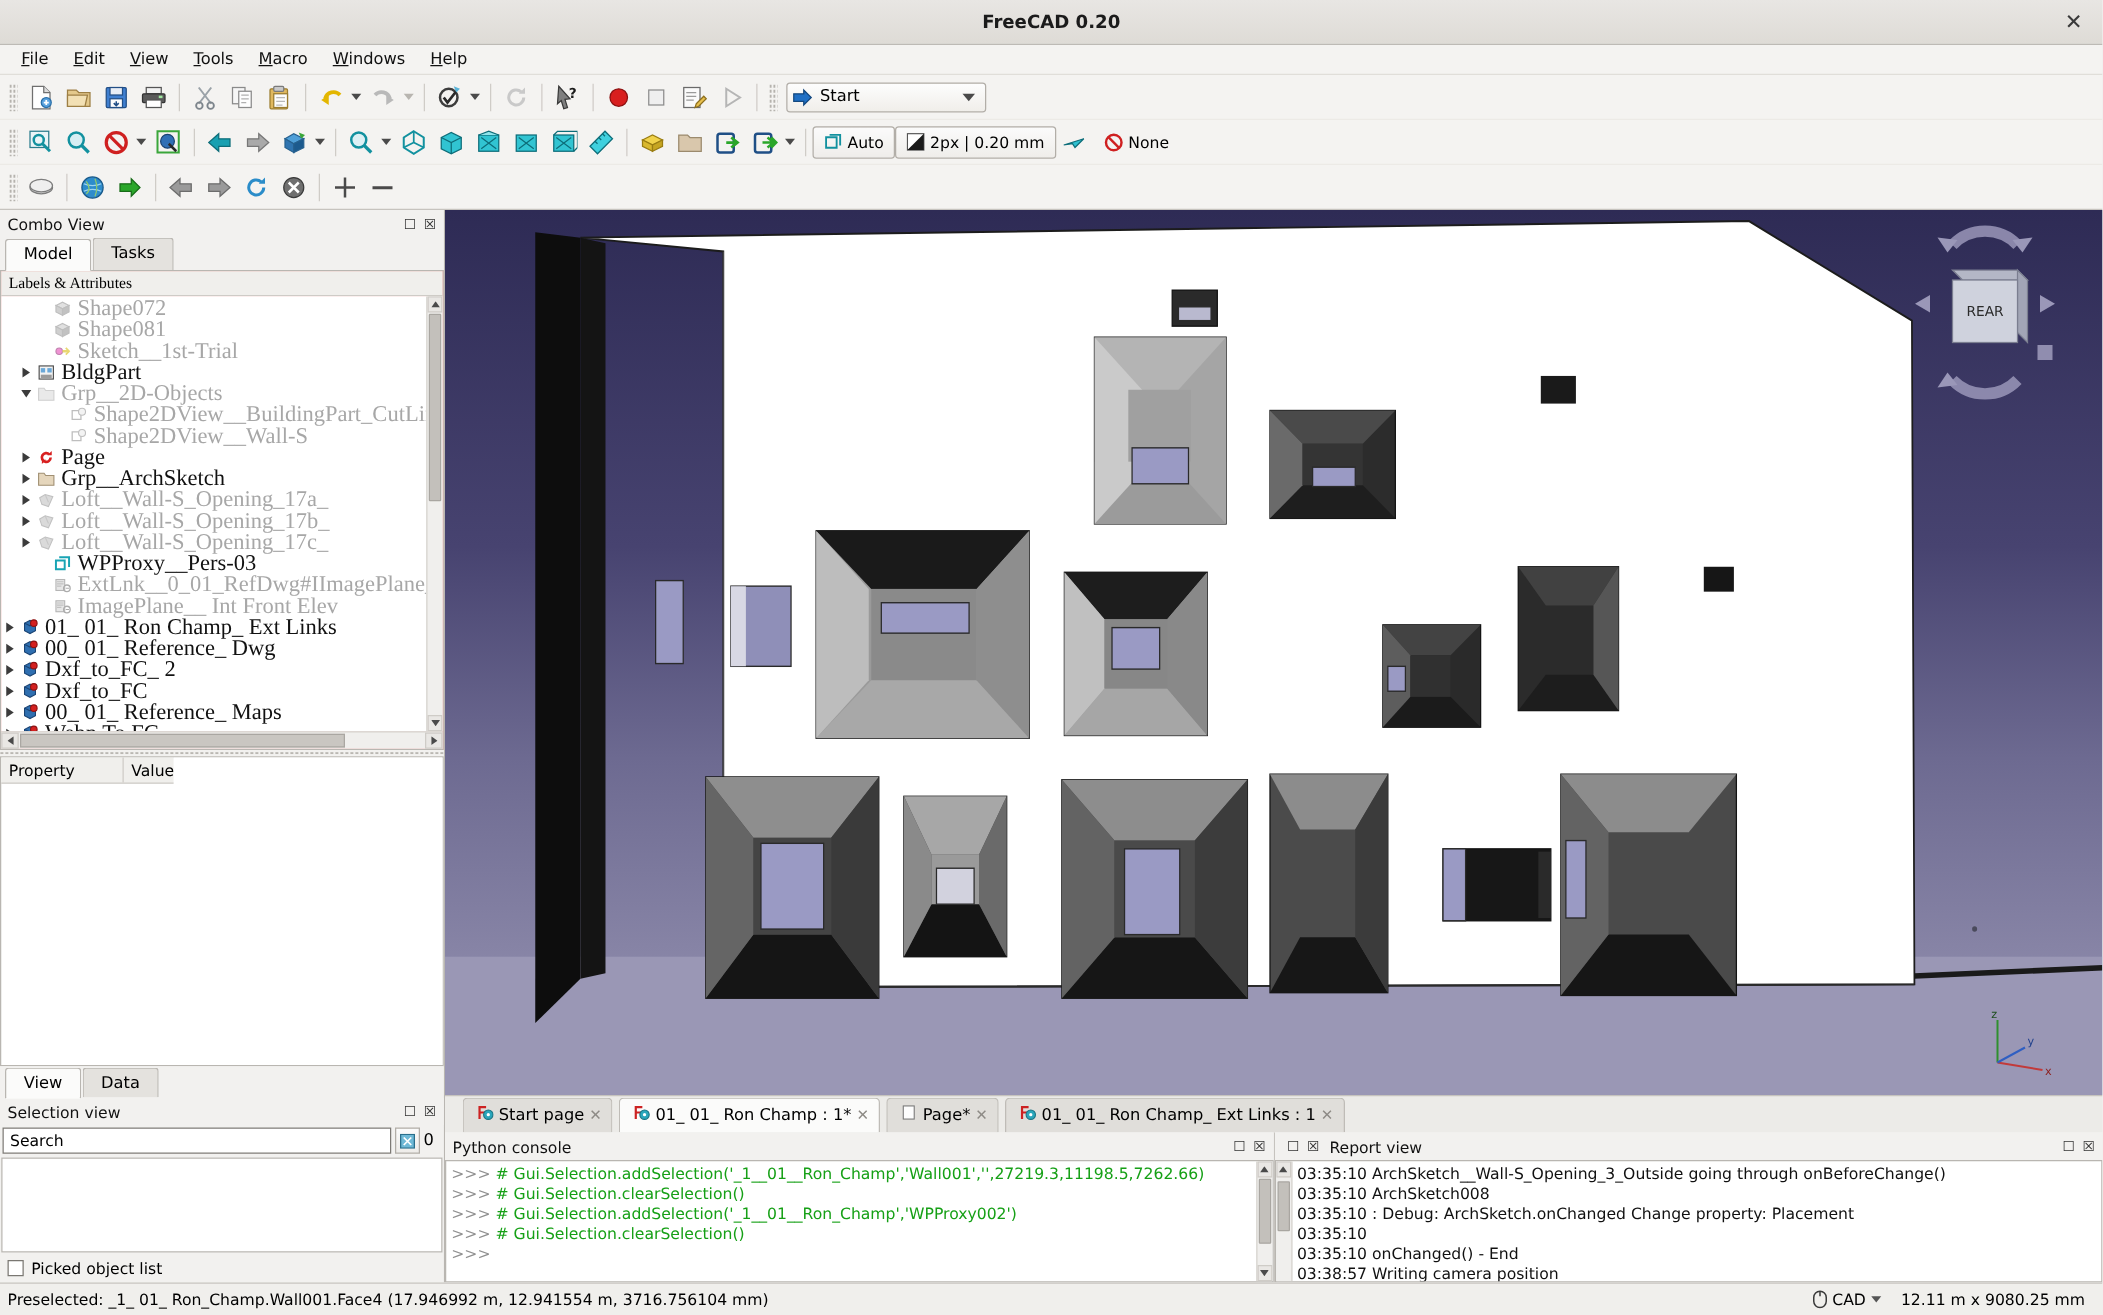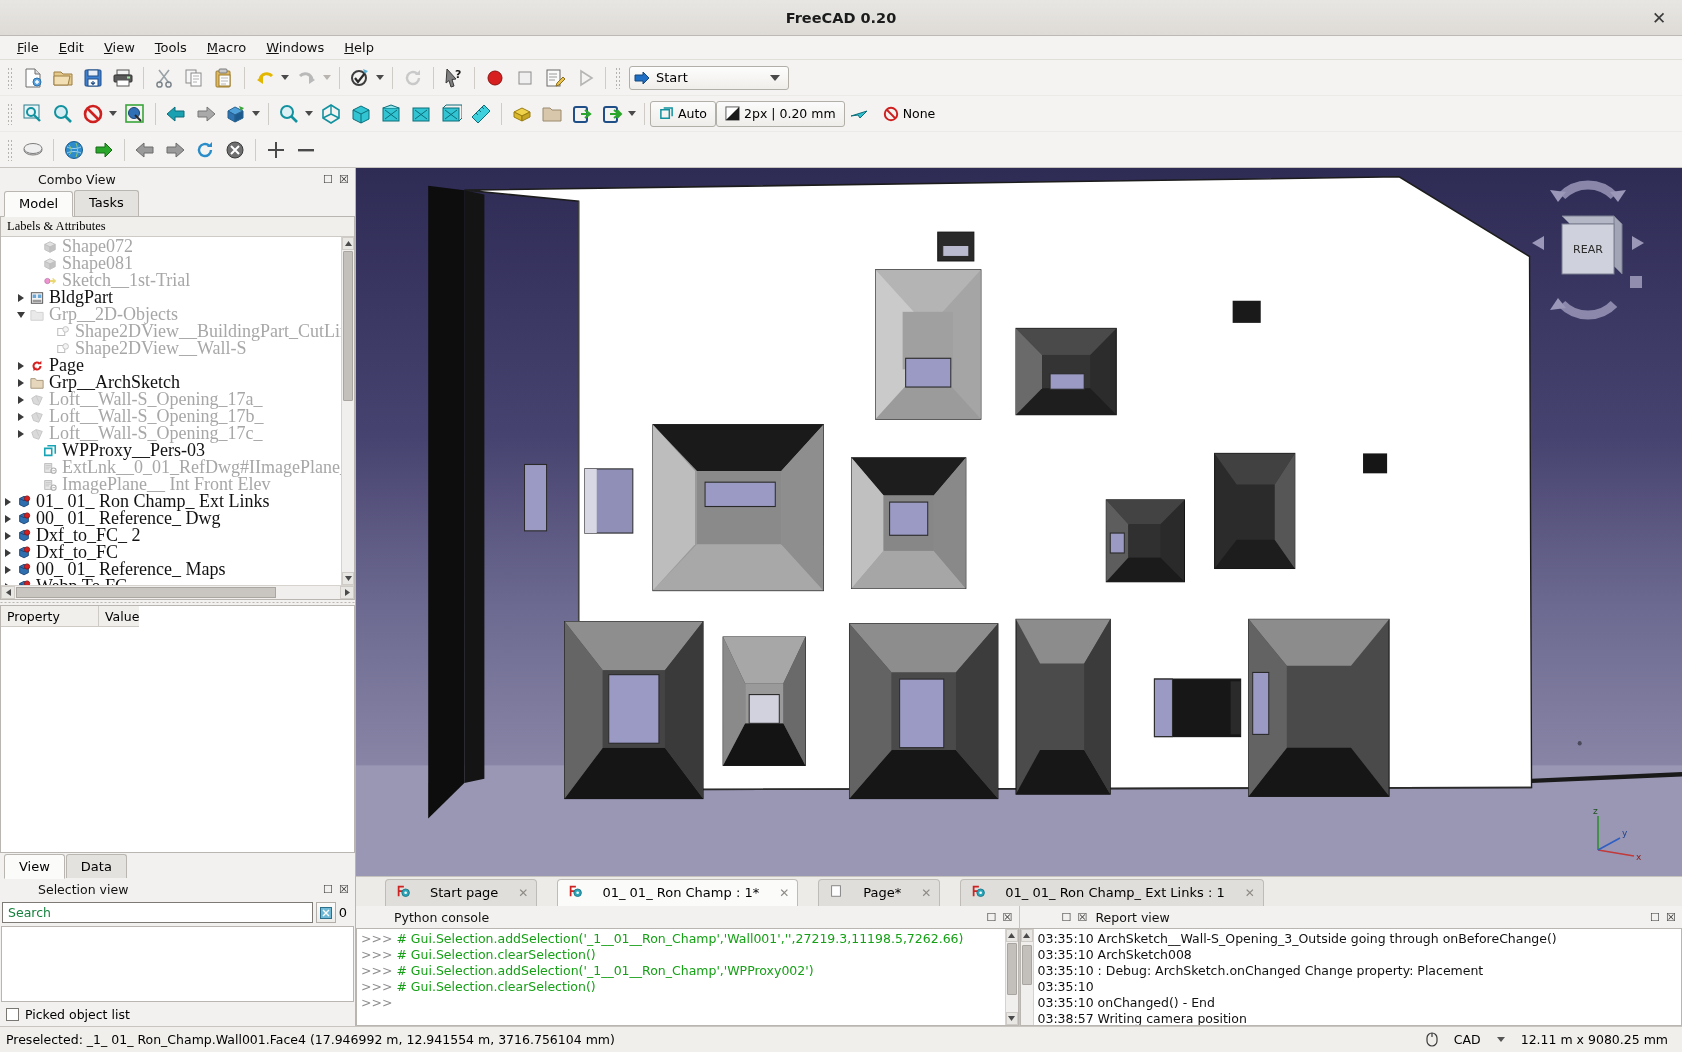--- a/index.html
+++ b/index.html
@@ -89,21 +89,21 @@
 
   
   .body-row { flex: 1 1 auto; display: flex; min-height: 0; }
 
   
   .leftcol { width: 356px; flex: 0 0 356px; display: flex; flex-direction: column;
              background: #f2f1ef; border-right: 1px solid #b9b6b1; }
 
   .panel-title {
     height: 22px; flex: 0 0 22px; display: flex; align-items: center;
-    padding: 0 4px 0 6px; font-size: 12.5px; background: #f2f1ef; color: #111; margin-left: 32px;
+    padding: 0 4px 0 6px; font-size: 12.5px; background: #f2f1ef; color: #111;
   }
   .panel-title .t { flex: 1; }
   .dock-btn {
     width: 14px; height: 14px; margin-left: 2px; cursor: pointer;
     display: flex; align-items: center; justify-content: center;
     font-size: 11px; color: #333;
   }
 
   .tabs-row { display: flex; padding-left: 4px; background: #f2f1ef; height: 26px; flex: 0 0 26px; }
   .tab {
@@ -146,57 +146,57 @@
   .prop-head .c1 { width: 98px; flex: 0 0 98px; display: flex; align-items: center; padding-left: 6px; border-right: 1px solid #cecbc6; }
   .prop-head .c2 { flex: 1; display: flex; align-items: center; padding-left: 6px; }
   .prop-body { flex: 1; background: #fff; }
   .prop-tabs { display: flex; height: 25px; flex: 0 0 25px; align-items: flex-end; padding-left: 4px; background: #f2f1ef; }
 
   
   .selview { height: 148px; flex: 0 0 148px; display: flex; flex-direction: column; background: #f2f1ef; }
   .searchrow { display: flex; align-items: center; padding: 2px 4px 3px 2px; gap: 3px; }
   .searchbox {
     flex: 1; height: 21px; border: 1px solid #7d7a75; background: #fff;
-    display: flex; align-items: center; padding: 0 5px; font-size: 12.5px; color: #15803d;
+    display: flex; align-items: center; padding: 0 5px; font-size: 12.5px; color: #000000;
   }
   .sbtn { width: 20px; height: 21px; border: 1px solid #b2aea8; background: linear-gradient(#fbfbfb, #eeece9);
           display: flex; align-items: center; justify-content: center; cursor: pointer; }
   .selist { flex: 1; border: 1px solid #b9b6b1; background: #fff; margin: 0 1px; }
   .pickrow { display: flex; align-items: center; gap: 6px; height: 24px; flex: 0 0 24px; padding-left: 6px; font-size: 12.5px; }
   .chk { width: 13px; height: 13px; border: 1px solid #7a7772; background: #fff; flex: 0 0 13px; }
 
   
   .rightcol { flex: 1 1 auto; display: flex; flex-direction: column; min-width: 0; }
   .viewport { flex: 1 1 auto; position: relative; overflow: hidden;
               background: linear-gradient(#2e2b55 0%, #474370 38%, #6d6a91 62%, #9a97b5 100%); }
   .doctabs { height: 30px; flex: 0 0 30px; background: #ecebe8; display: flex; align-items: flex-end;
              padding-left: 14px; border-top: 1px solid #c6c3be; }
   .dtab {
-    display: flex; align-items: center; gap: 20px; padding: 4px 8px 5px 10px;
+    display: flex; align-items: center; gap: 4px; padding: 4px 8px 5px 10px;
     font-size: 13px; border: 1px solid #bfbcb7; border-bottom: none;
-    border-radius: 4px 4px 0 0; background: #e0deda; margin-right: 5px; cursor: pointer; margin-left: 15px;
+    border-radius: 4px 4px 0 0; background: #e0deda; margin-right: 5px; cursor: pointer;
   }
   .dtab.active { background: #fbfbfa; }
   .dtab .x { color: #8d8a85; font-size: 12px; cursor: pointer; }
 
   .bottomrow { height: 120px; flex: 0 0 120px; display: flex; background: #f2f1ef; }
   .console-pane { flex: 1 1 0; display: flex; flex-direction: column; min-width: 0; border-right: 1px solid #c6c3be; }
   .console-body { flex: 1; border: 1px solid #b9b6b1; background: #fff; display: flex; overflow: hidden; }
   .console-text { flex: 1; padding: 2px 4px; font-size: 12.5px; line-height: 16px; overflow: hidden; }
   .py-prompt { color: #8f8f8f; }
   .py-cmt { color: #16a016; }
   .rep-line { font-size: 12.5px; line-height: 16px; color: #111; white-space: nowrap; }
 
   
   .statusbar {
     height: 26px; flex: 0 0 26px; background: #f0efec; border-top: 1px solid #c8c5c0;
     display: flex; align-items: center; padding: 0 6px; font-size: 12.5px;
   }
   .statusbar .left { flex: 1; }
-  .statusbar .sb-item { display: flex; align-items: center; gap: 16px; padding: 0 8px; justify-content: flex-end; }
+  .statusbar .sb-item { display: flex; align-items: center; gap: 4px; padding: 0 8px; justify-content: flex-end; }
 
   
   .navcube { position: absolute; right: 24px; top: 12px; width: 140px; height: 140px; }
   .origin-axes { position: absolute; right: 36px; bottom: 16px; width: 60px; height: 56px; font-size: 10px; color: #1a1a1a; }
 </style>
 </head>
 <body>
 
 <div id="app">
 

